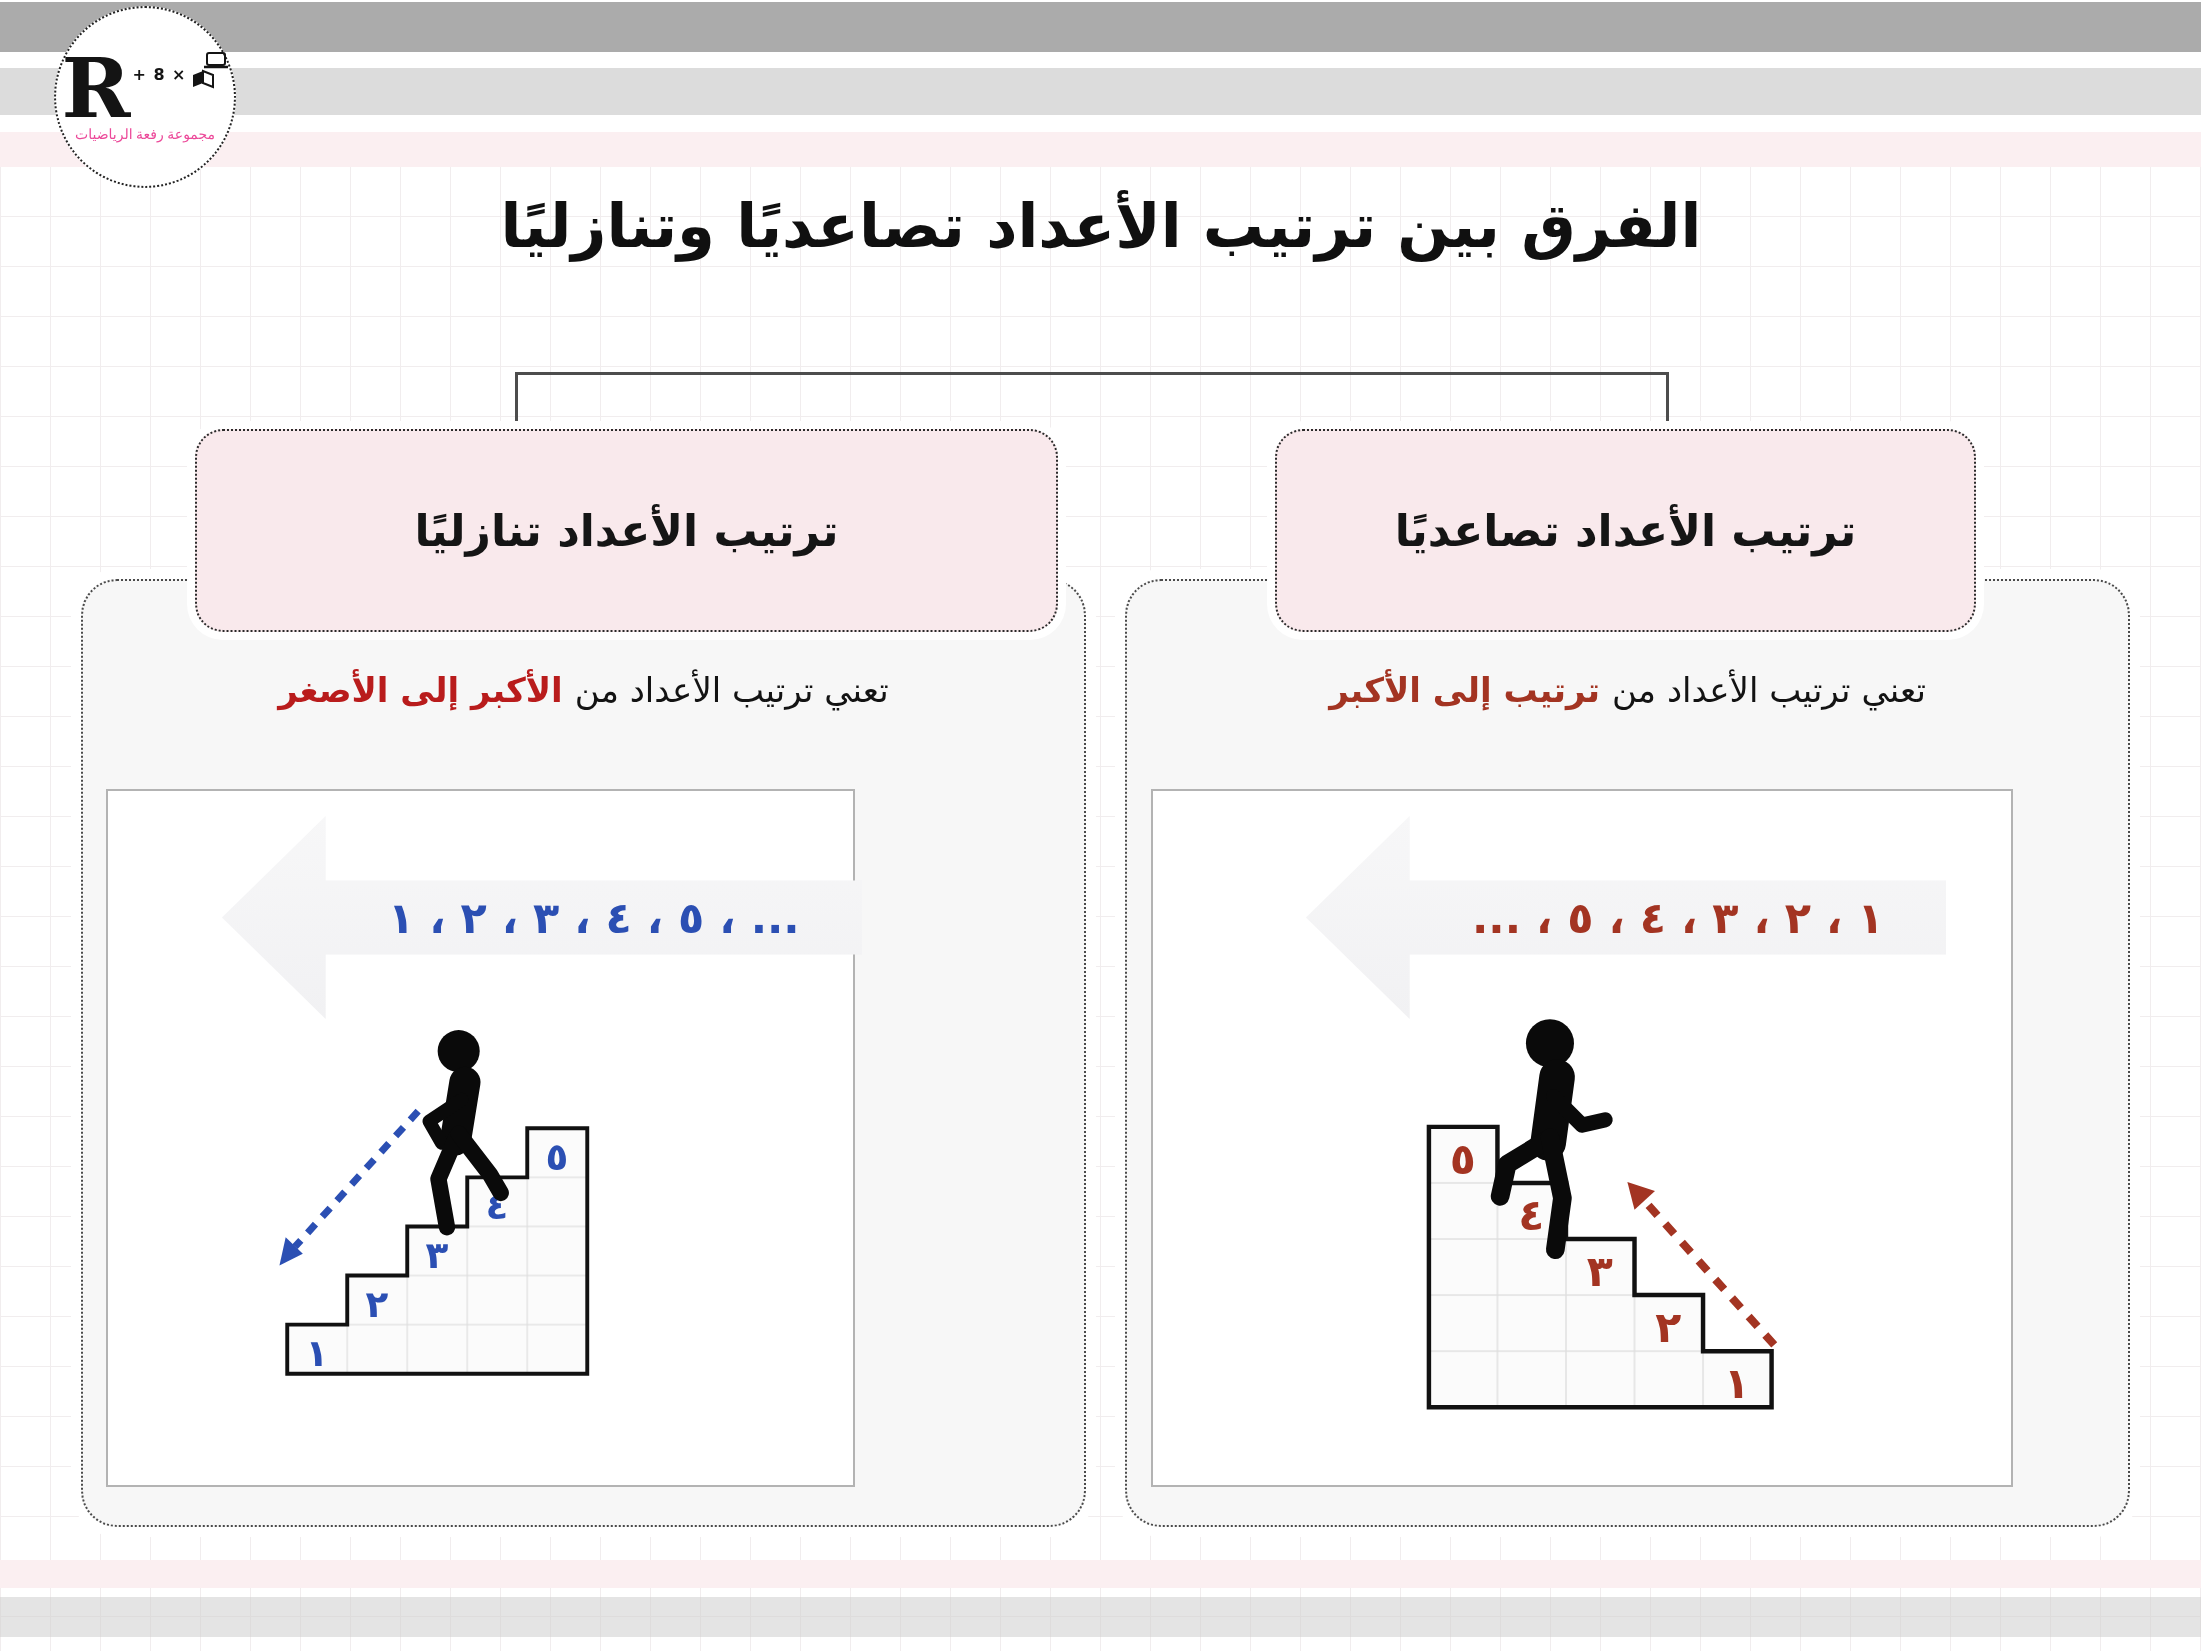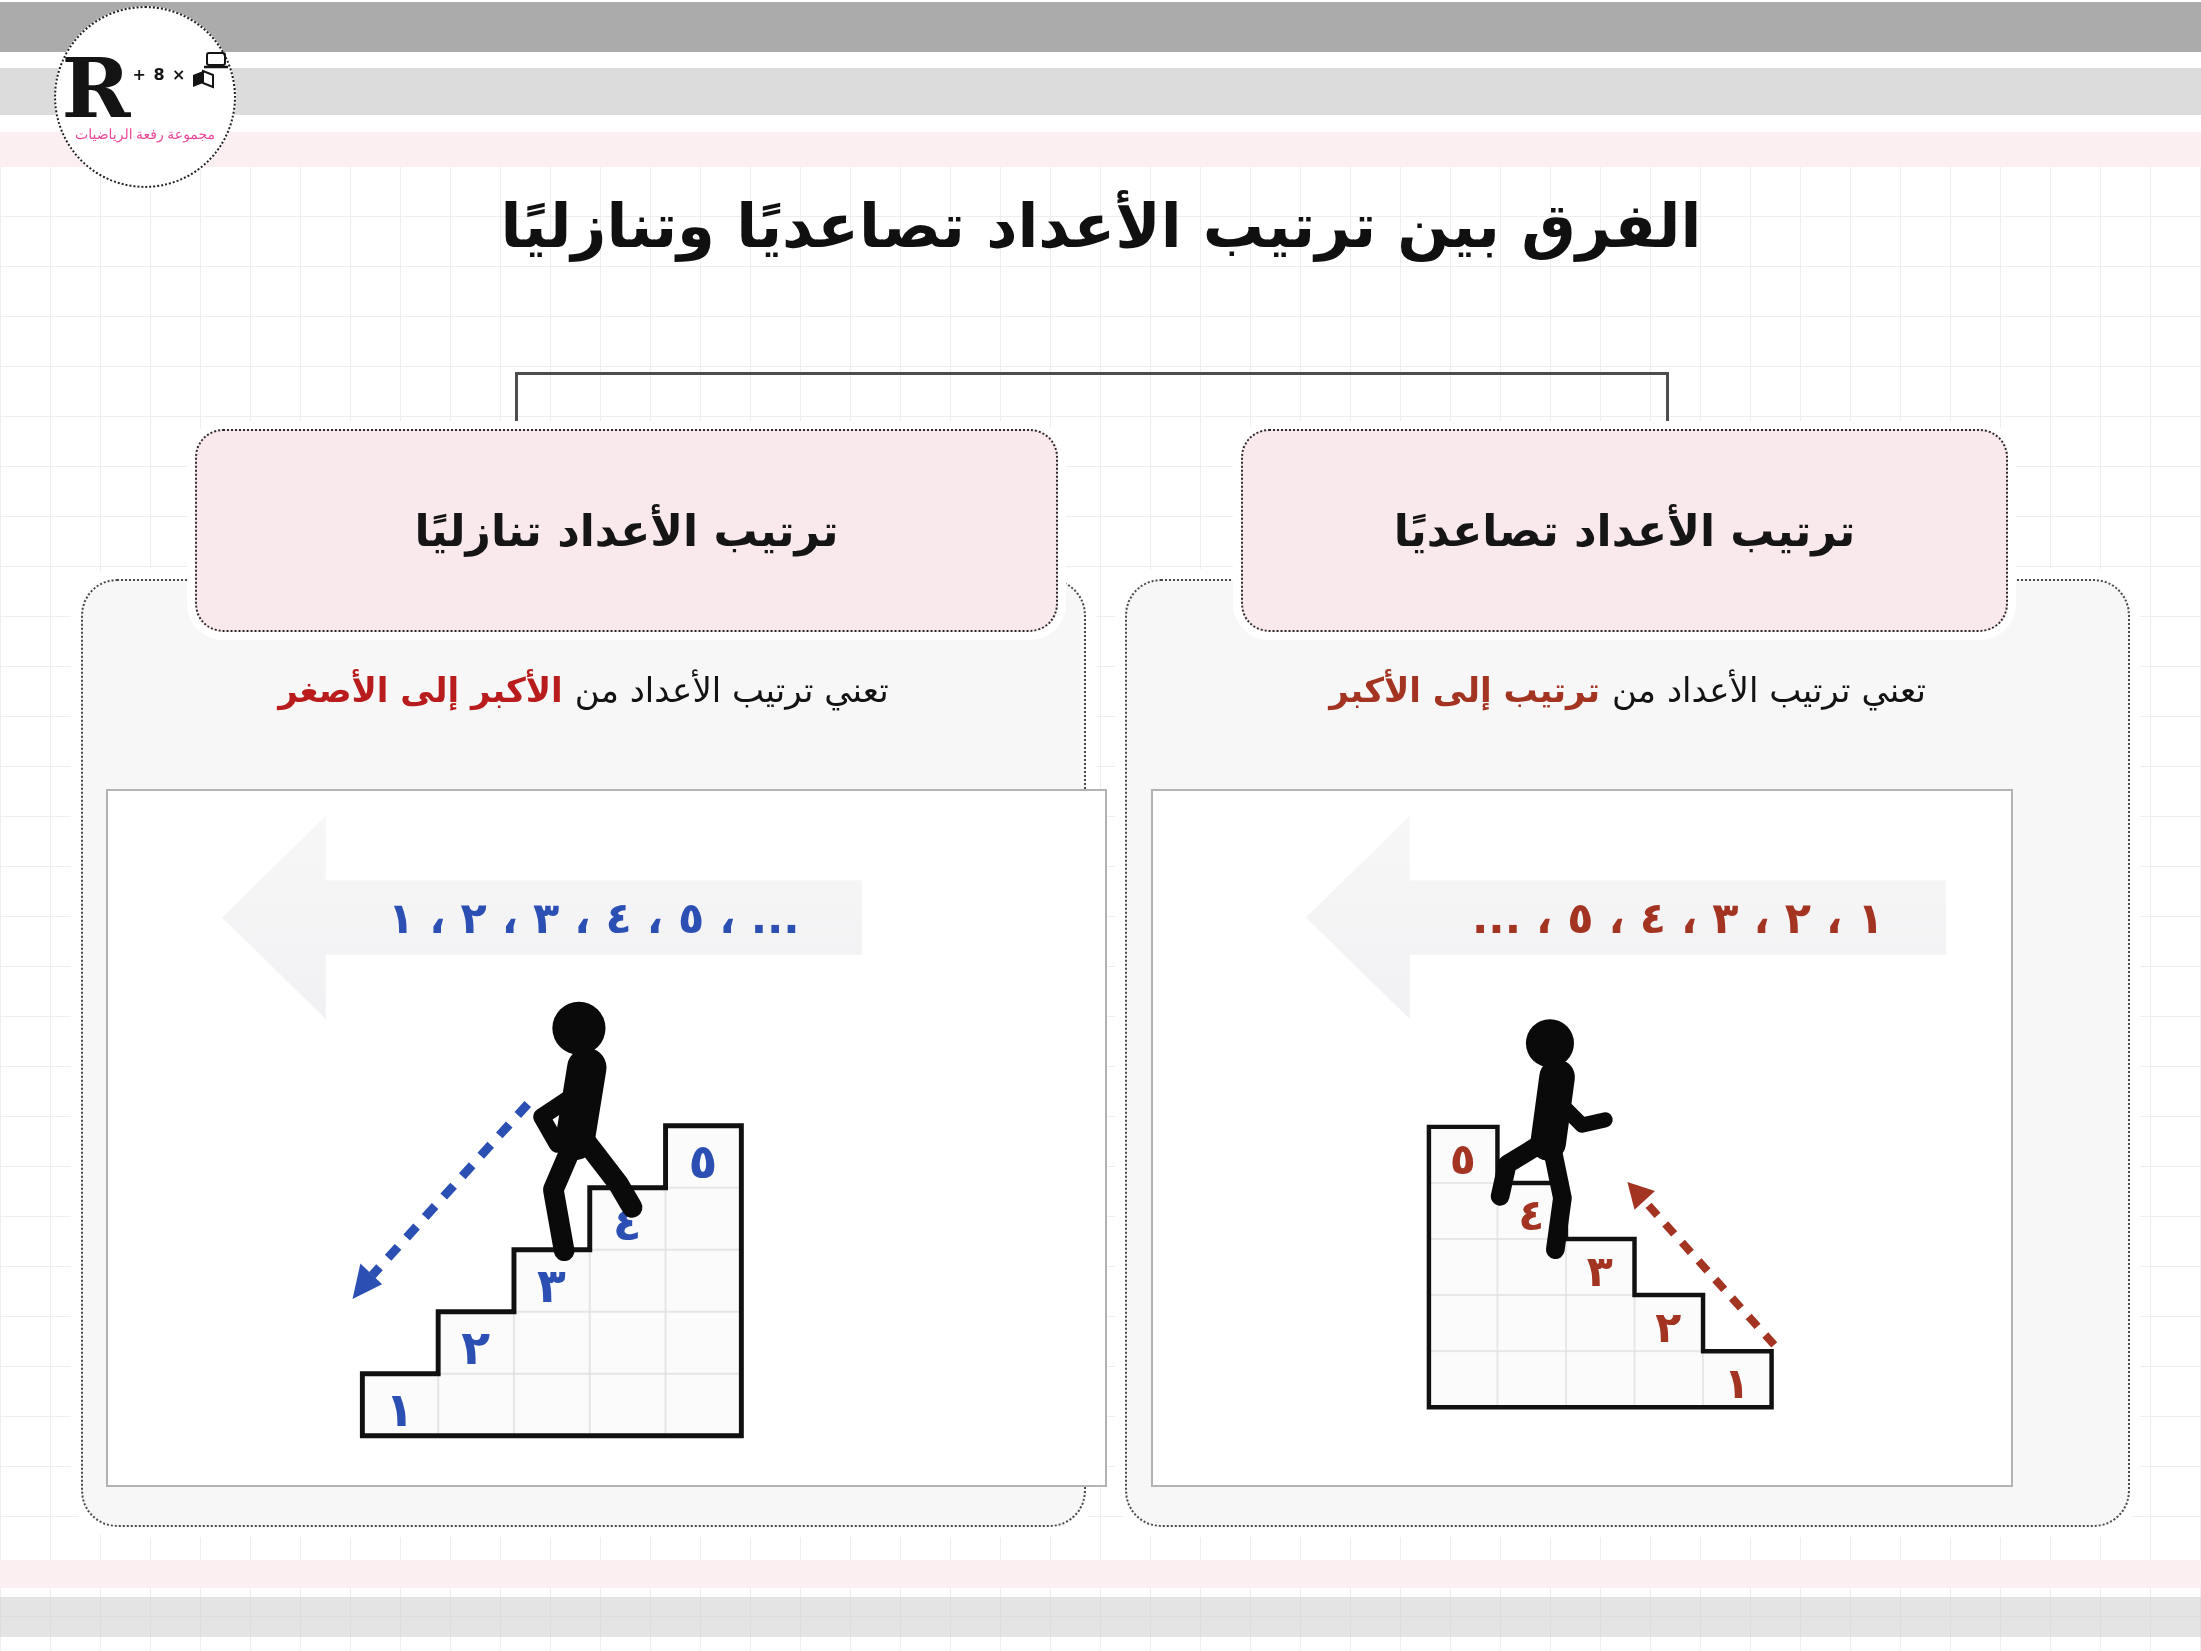--- a/index.html
+++ b/index.html
@@ -54,35 +54,35 @@
   .panel.right-panel{left:1125px; width:1005px;}
 
   .pill{
     position:absolute; top:429px; height:203px; background:#f9e9ec;
     border:2.5px dotted #2a2a2a; border-radius:28px;
     box-shadow:0 0 0 8px #ffffff; z-index:4; box-sizing:border-box;
     display:flex; align-items:center; justify-content:center;
     font-size:44px; font-weight:700; color:#151515; direction:rtl;
   }
   .pill.left-pill{left:195px; width:863px;}
-  .pill.right-pill{left:1241px; width:767px;}
+  .pill.right-pill{left:1275px; width:701px;}
 
   .desc{
     position:absolute; left:0; right:0; top:77px; height:63px;
     display:flex; align-items:center; justify-content:center; gap:12px;
     font-size:34px; color:#131313; direction:rtl; font-weight:500;
   }
   .desc .hl-blue{color:#b91c1c; font-weight:600;}
   .desc .hl-red{color:#a33422; font-weight:600;}
 
   .whitebox{
     position:absolute; top:208px; height:698px; background:#ffffff;
     border:2px solid #b3b3b3; box-sizing:border-box;
   }
-  .left-panel .whitebox{left:23px; width:1001px;}
+  .left-panel .whitebox{left:23px; width:749px;}
   .right-panel .whitebox{left:24px; width:862px;}
 
   .bigarrow{
     position:absolute; top:25px; width:640px; height:203px;
     background:linear-gradient(180deg,#f7f7f8,#f1f1f3);
     clip-path:polygon(0 50%, 16.2% 0, 16.2% 31.8%, 100% 31.8%, 100% 68.2%, 16.2% 68.2%, 16.2% 100%);
     filter:drop-shadow(4px 5px 4px rgba(110,110,110,0.45));
   }
   .left-panel .bigarrow{left:114px;}
   .right-panel .bigarrow{left:153px;}

